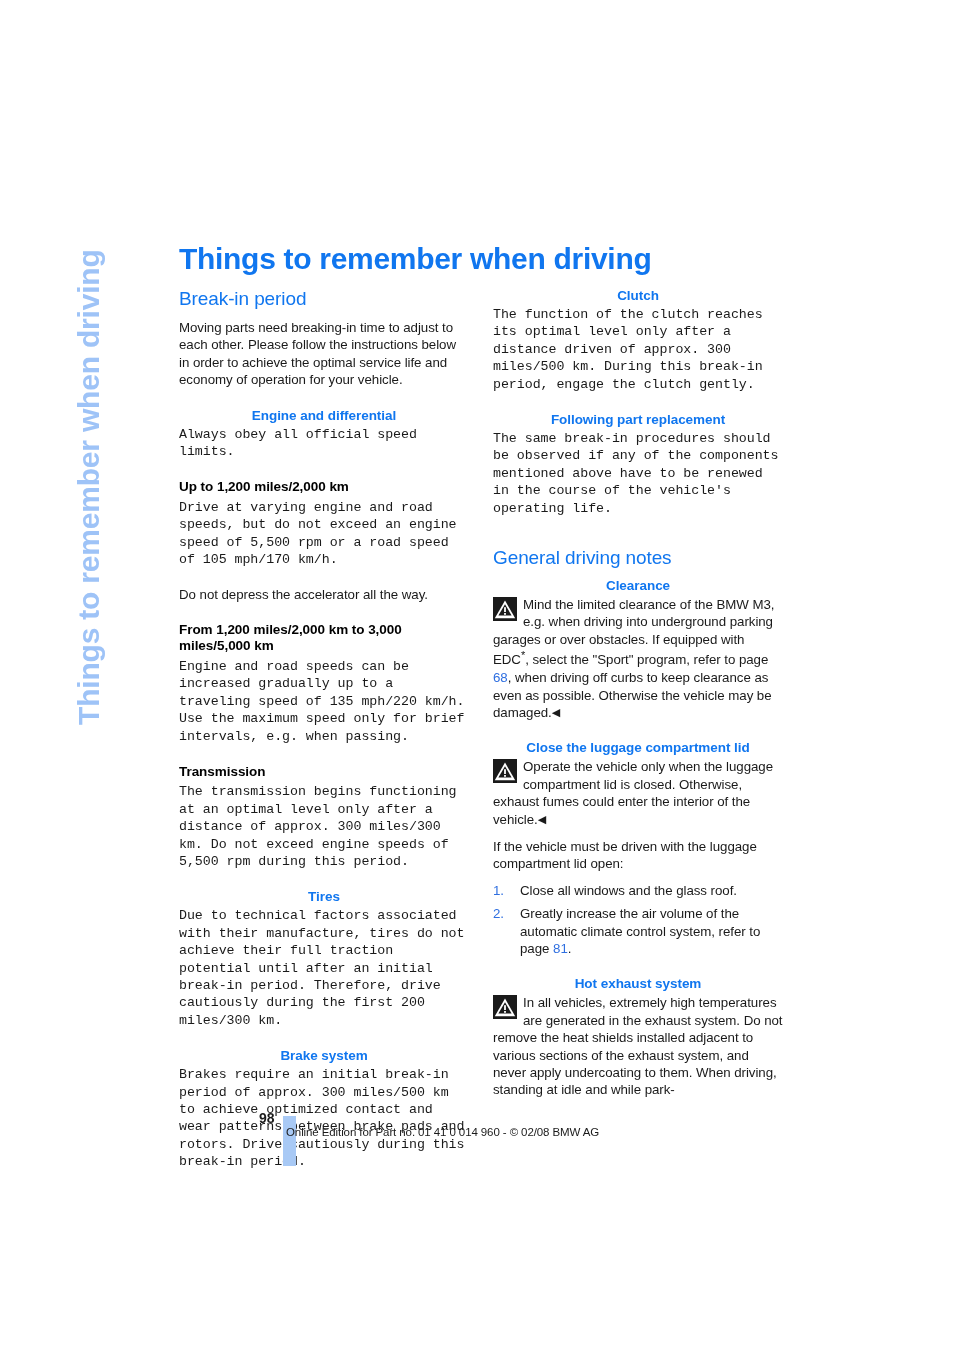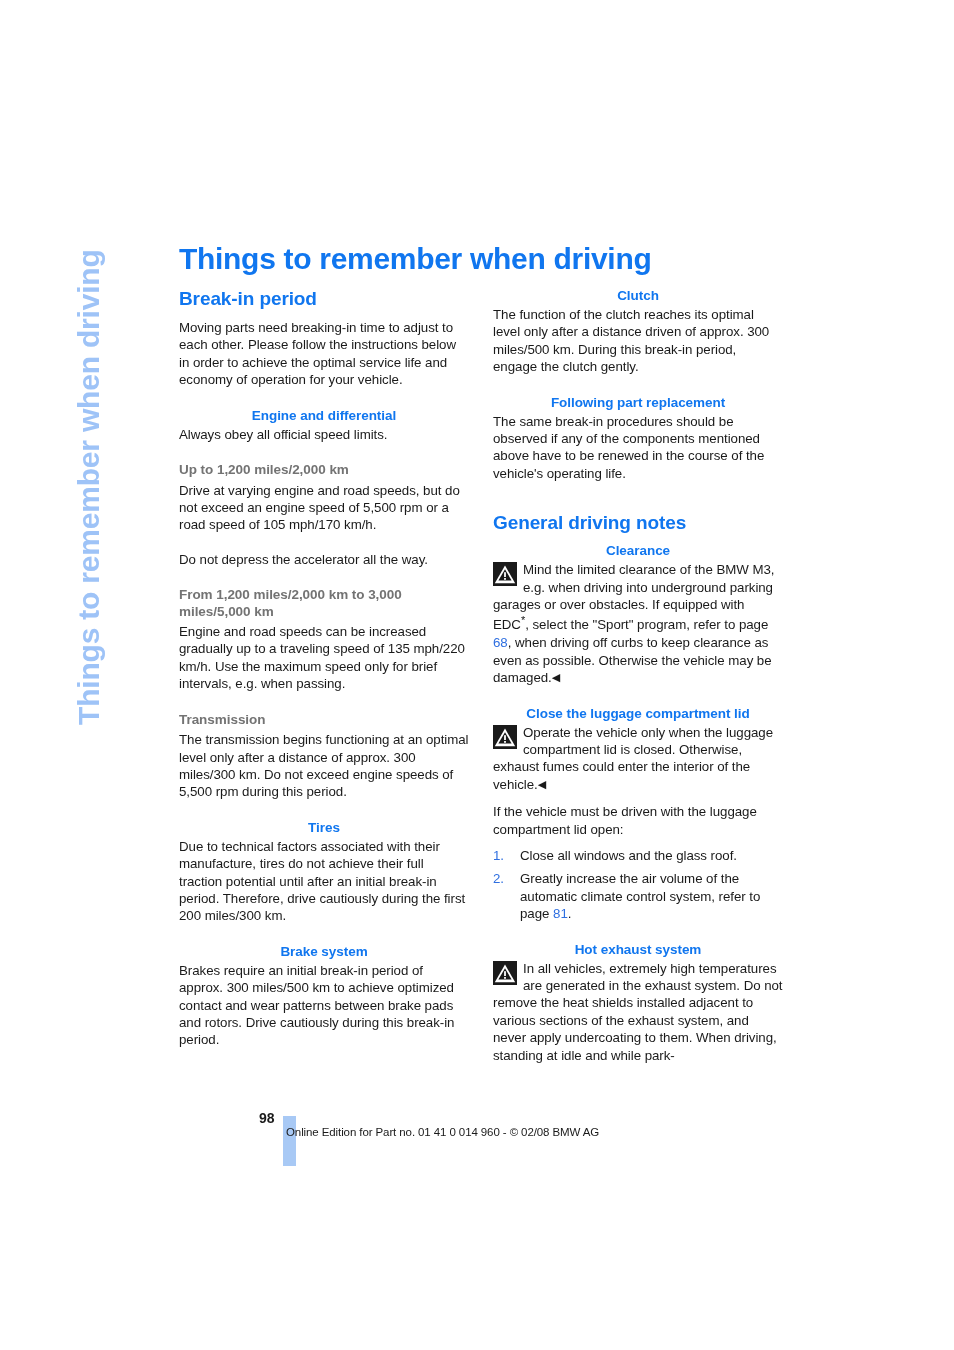--- a/index.html
+++ b/index.html
@@ -61,56 +61,56 @@
     position: absolute;
     top: 0;
     width: 290px;
   }
   #col-left  { left: 0px; }
   #col-right { left: 314px; }
 
   
   .h1 {
     font-size: 19px;
-    font-weight: bold;
+    font-weight: normal;
     color: #1076ef;
     margin: 0 0 9px 0;
     letter-spacing: -0.1px;
   }
   .h1.spaced { margin-top: 30px; }
 
   .h2 {
     font-size: 13.5px;
     font-weight: bold;
     color: #1076ef;
     margin: 0 0 3px 0;
     letter-spacing: -0.05px;
     text-align: center;
   }
   .h2.gap { margin-top: 19px; }
 
   .h3 {
     font-size: 13.5px;
     font-weight: bold;
-    color: #737373;
+    color: #000000;
     margin: 0 0 3px 0;
     letter-spacing: -0.05px;
     line-height: 1.22;
   }
   .h3.gap { margin-top: 19px; }
 
   p.body {
     font-size: 13.3px;
     line-height: 1.31;
     margin: 0 0 0 0;
     color: #1a1a1a;
     letter-spacing: -0.05px;
   }
   p.body + p.body { margin-top: 17px; }
-  p.body.tight { margin-top: 0; }
+  p.body.tight { margin-top: 0; font-family: Liberation Mono, monospace; }
 
   .pageref {
     color: #2f6fe0;
   }
 
   .endmark {
     font-size: 11px;
     line-height: 1;
     vertical-align: 1px;
   }

